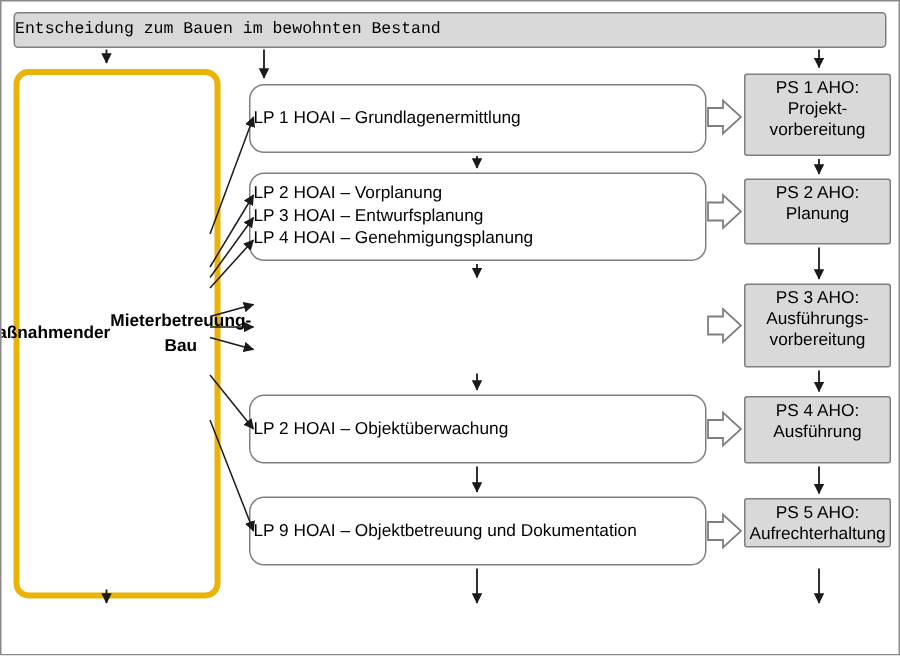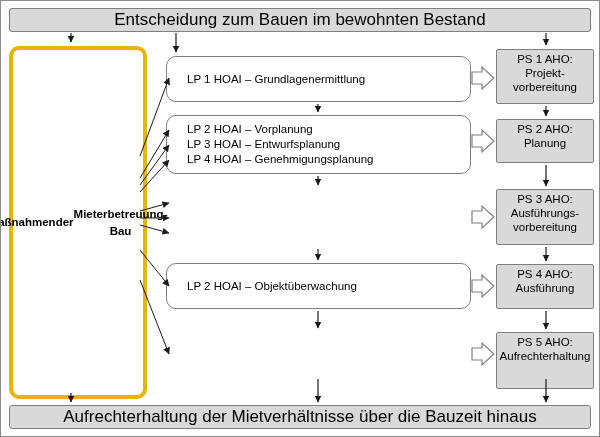--- a/index.html
+++ b/index.html
@@ -4,36 +4,37 @@
 <style>
   html,body{margin:0;padding:0;background:#fff;}
   .canvas{
     position:relative;width:598px;height:435px;background:#ffffff;
     border:1px solid #8a8a8a;font-family:"Liberation Sans",sans-serif;
     overflow:hidden;color:#000;
   }
   .banner{
     position:absolute;left:8px;width:580px;height:22px;
     background:#d9d9d9;border:1px solid #7f7f7f;border-radius:3px;
-    display:flex;align-items:center;justify-content:center;
-    font-size:17px;
+    display:flex;align-items:center;justify-content:flex-start;
+    font-size:11px;
+    font-family:Liberation Mono, monospace;
   }
   .banner.top{top:7px}
   .banner.bottom{top:404px}
   .leftbox{
     position:absolute;left:8px;top:45px;width:130px;height:345px;
     background:#fff;border:4px solid #eab308;border-radius:10px;
     display:flex;flex-direction:row;align-items:center;justify-content:center;
     font-weight:bold;font-size:11.5px;line-height:17px;text-align:center;
   }
   .lpbox{
     position:absolute;left:165px;width:305px;
     background:#fff;border:1px solid #7f7f7f;border-radius:10px;
     display:flex;flex-direction:column;justify-content:center;
-    padding-left:20px;box-sizing:border-box;
+    padding-left:2px;box-sizing:border-box;
     font-size:11.5px;line-height:15px;
   }
   .psbox{
     position:absolute;left:495px;width:98px;
     background:#d9d9d9;border:1px solid #7f7f7f;border-radius:2px;
     display:flex;flex-direction:column;align-items:center;justify-content:flex-start;
     text-align:center;font-size:11.5px;line-height:14px;box-sizing:border-box;
     padding:2px;
   }
   svg.overlay{position:absolute;left:0;top:0;pointer-events:none;}
@@ -57,47 +58,47 @@
     <div>LP 1 HOAI – Grundlagenermittlung</div>
   </div>
   <div class="lpbox" style="top:114px;height:59px">
     <div>LP 2 HOAI – Vorplanung</div>
     <div>LP 3 HOAI – Entwurfsplanung</div>
     <div>LP 4 HOAI – Genehmigungsplanung</div>
   </div>
   <div class="lpbox" style="top:262px;height:46px">
     <div>LP 2 HOAI – Objektüberwachung</div>
   </div>
+  <div class="lpbox" style="top:330px;height:46px">
+    <div>LP 9 HOAI – Objektbetreuung und Dokumentation</div>
+  </div>
 
   <div class="psbox" style="top:48px;height:55px">
     <div>PS 1 AHO:</div>
     <div>Projekt-</div>
     <div>vorbereitung</div>
   </div>
   <div class="psbox" style="top:118px;height:44px">
     <div>PS 2 AHO:</div>
     <div>Planung</div>
   </div>
   <div class="psbox" style="top:188px;height:56px">
     <div>PS 3 AHO:</div>
     <div>Ausführungs-</div>
     <div>vorbereitung</div>
   </div>
   <div class="psbox" style="top:263px;height:45px">
     <div>PS 4 AHO:</div>
     <div>Ausführung</div>
   </div>
-  <div class="psbox" style="top:331px;height:57px">
+  <div class="psbox" style="top:331px;height:33px">
     <div>PS 5 AHO:</div>
     <div>Aufrechterhaltung</div>
   </div>
 
-  <div class="banner bottom">
-    <span>Aufrechterhaltung der Mietverhältnisse über die Bauzeit hinaus</span>
-  </div>
 
   <svg class="overlay" width="598" height="435" viewBox="0 0 598 435">
     <defs>
       <marker id="ah" markerWidth="9" markerHeight="8" refX="6.5" refY="3.5" orient="auto" markerUnits="userSpaceOnUse">
         <path d="M0,0 L7,3.5 L0,7 Z" fill="#1a1a1a"></path>
       </marker>
     </defs>
 
     <line x1="70" y1="32" x2="70" y2="41" stroke="#1a1a1a" stroke-width="1.2" marker-end="url(#ah)"></line>
     <line x1="175" y1="32" x2="175" y2="51" stroke="#1a1a1a" stroke-width="1.2" marker-end="url(#ah)"></line>

